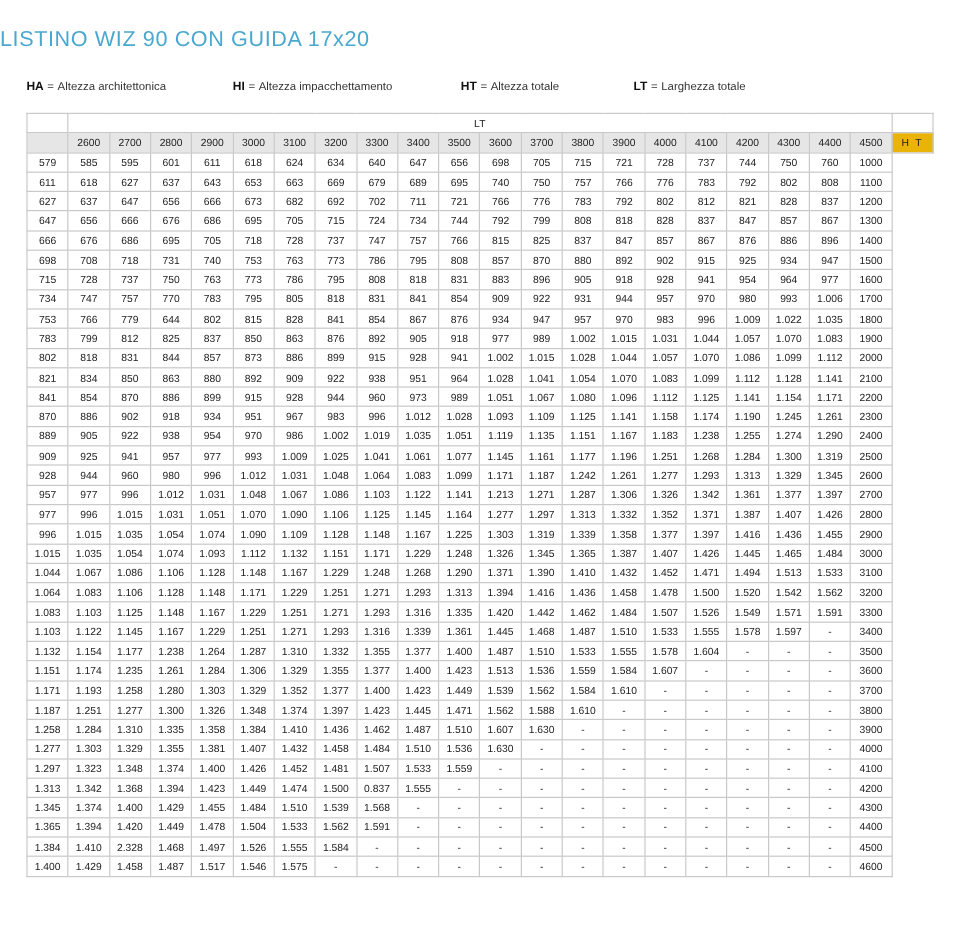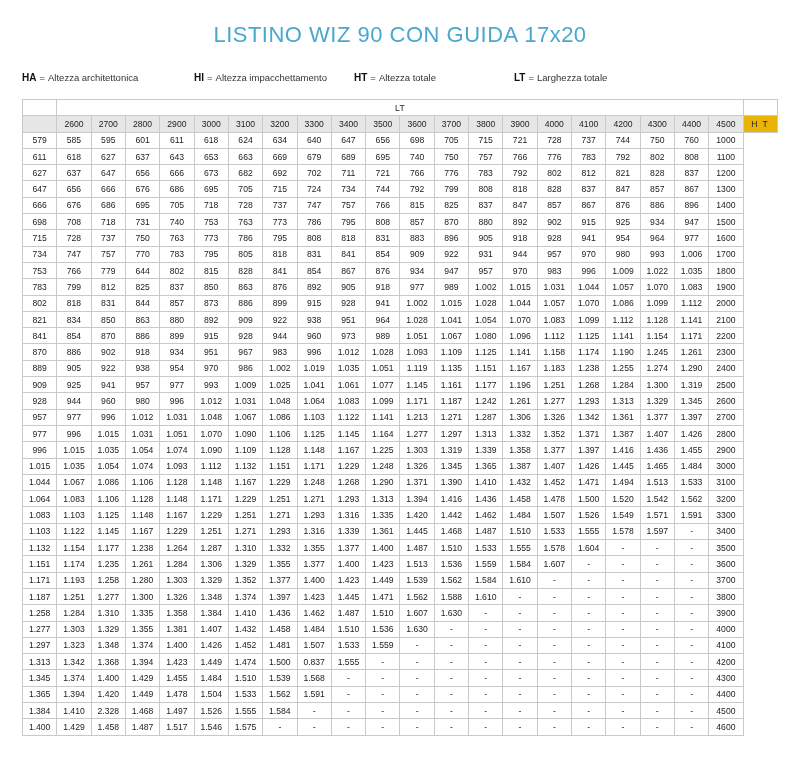--- a/index.html
+++ b/index.html
@@ -10,23 +10,22 @@
     background: #ffffff;
     font-family: "Liberation Sans", sans-serif;
   }
   .page {
     width: 800px;
     min-height: 783px;
     padding: 0;
     position: relative;
   }
   .title {
-    text-align: center;
     color: #4aa8cf;
-    font-size: 22px;
+    font-size: 18px;
     letter-spacing: 0.5px;
     padding-top: 22px;
     padding-bottom: 6px;
     font-weight: normal;
   }
   .legend {
     display: flex;
     padding: 18px 22px 0 22px;
     font-size: 9.5px;
     color: #333;
@@ -38,22 +37,22 @@
     white-space: nowrap;
   }
   .legend-item .code {
     font-weight: bold;
     font-size: 10px;
     color: #111;
     margin-right: 3px;
   }
   .legend-item .eq { margin-right: 3px; }
   .legend-item:nth-child(1) { width: 172px; }
-  .legend-item:nth-child(2) { width: 160px; }
-  .legend-item:nth-child(3) { width: 160px; }
+  .legend-item:nth-child(2) { width: 190px; }
+  .legend-item:nth-child(3) { width: 144px; }
   .legend-item:nth-child(4) { width: auto; }
 
   .table-wrap {
     padding: 16px 22px 24px 22px;
   }
   table.grid {
     border-collapse: collapse;
     width: 100%;
     table-layout: fixed;
   }

